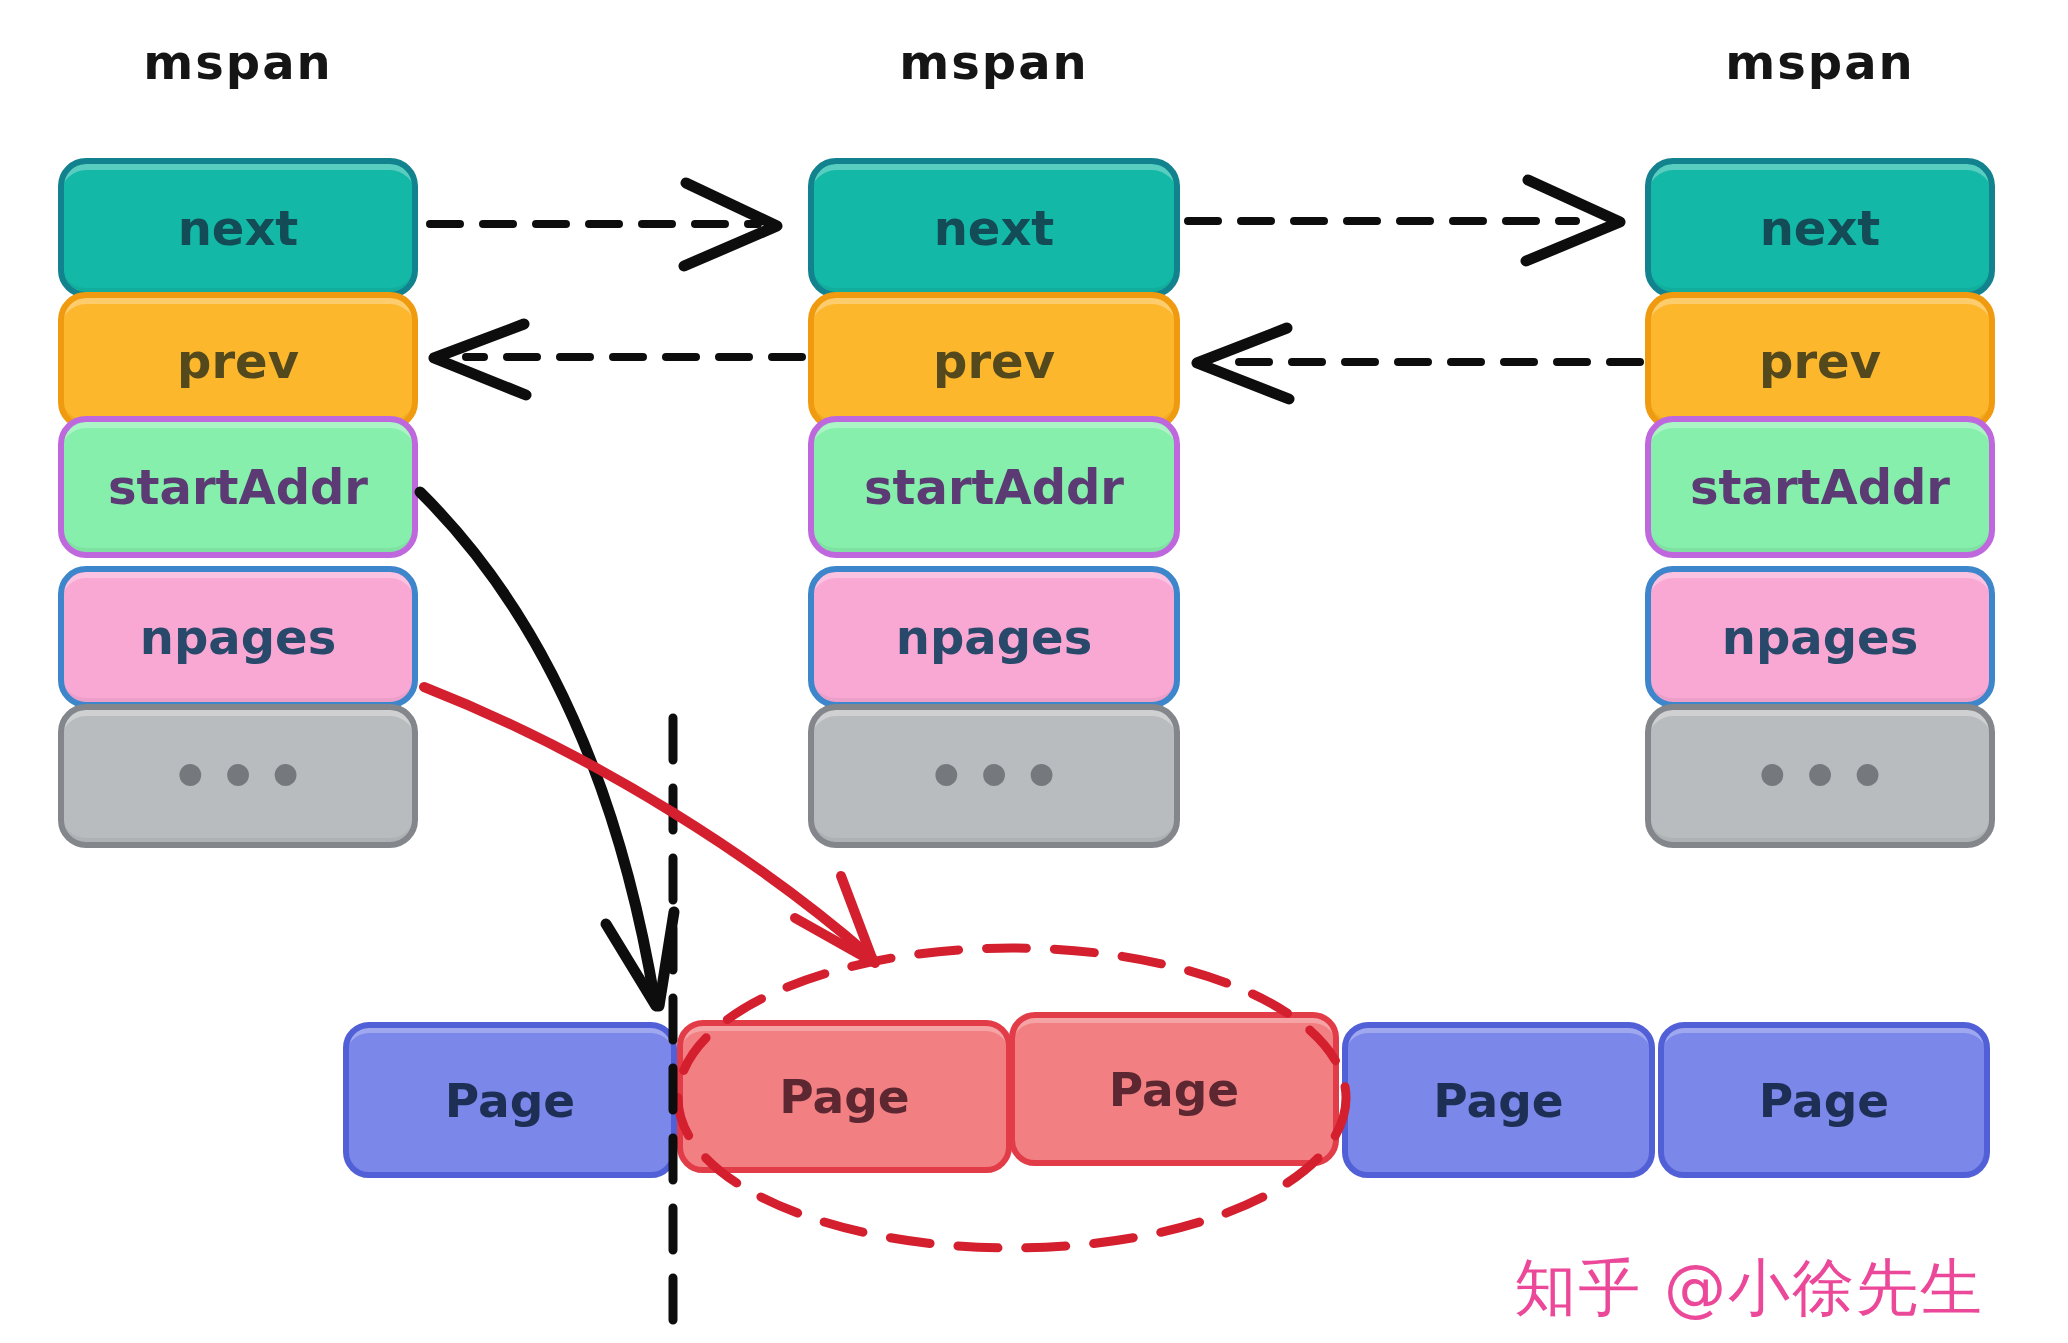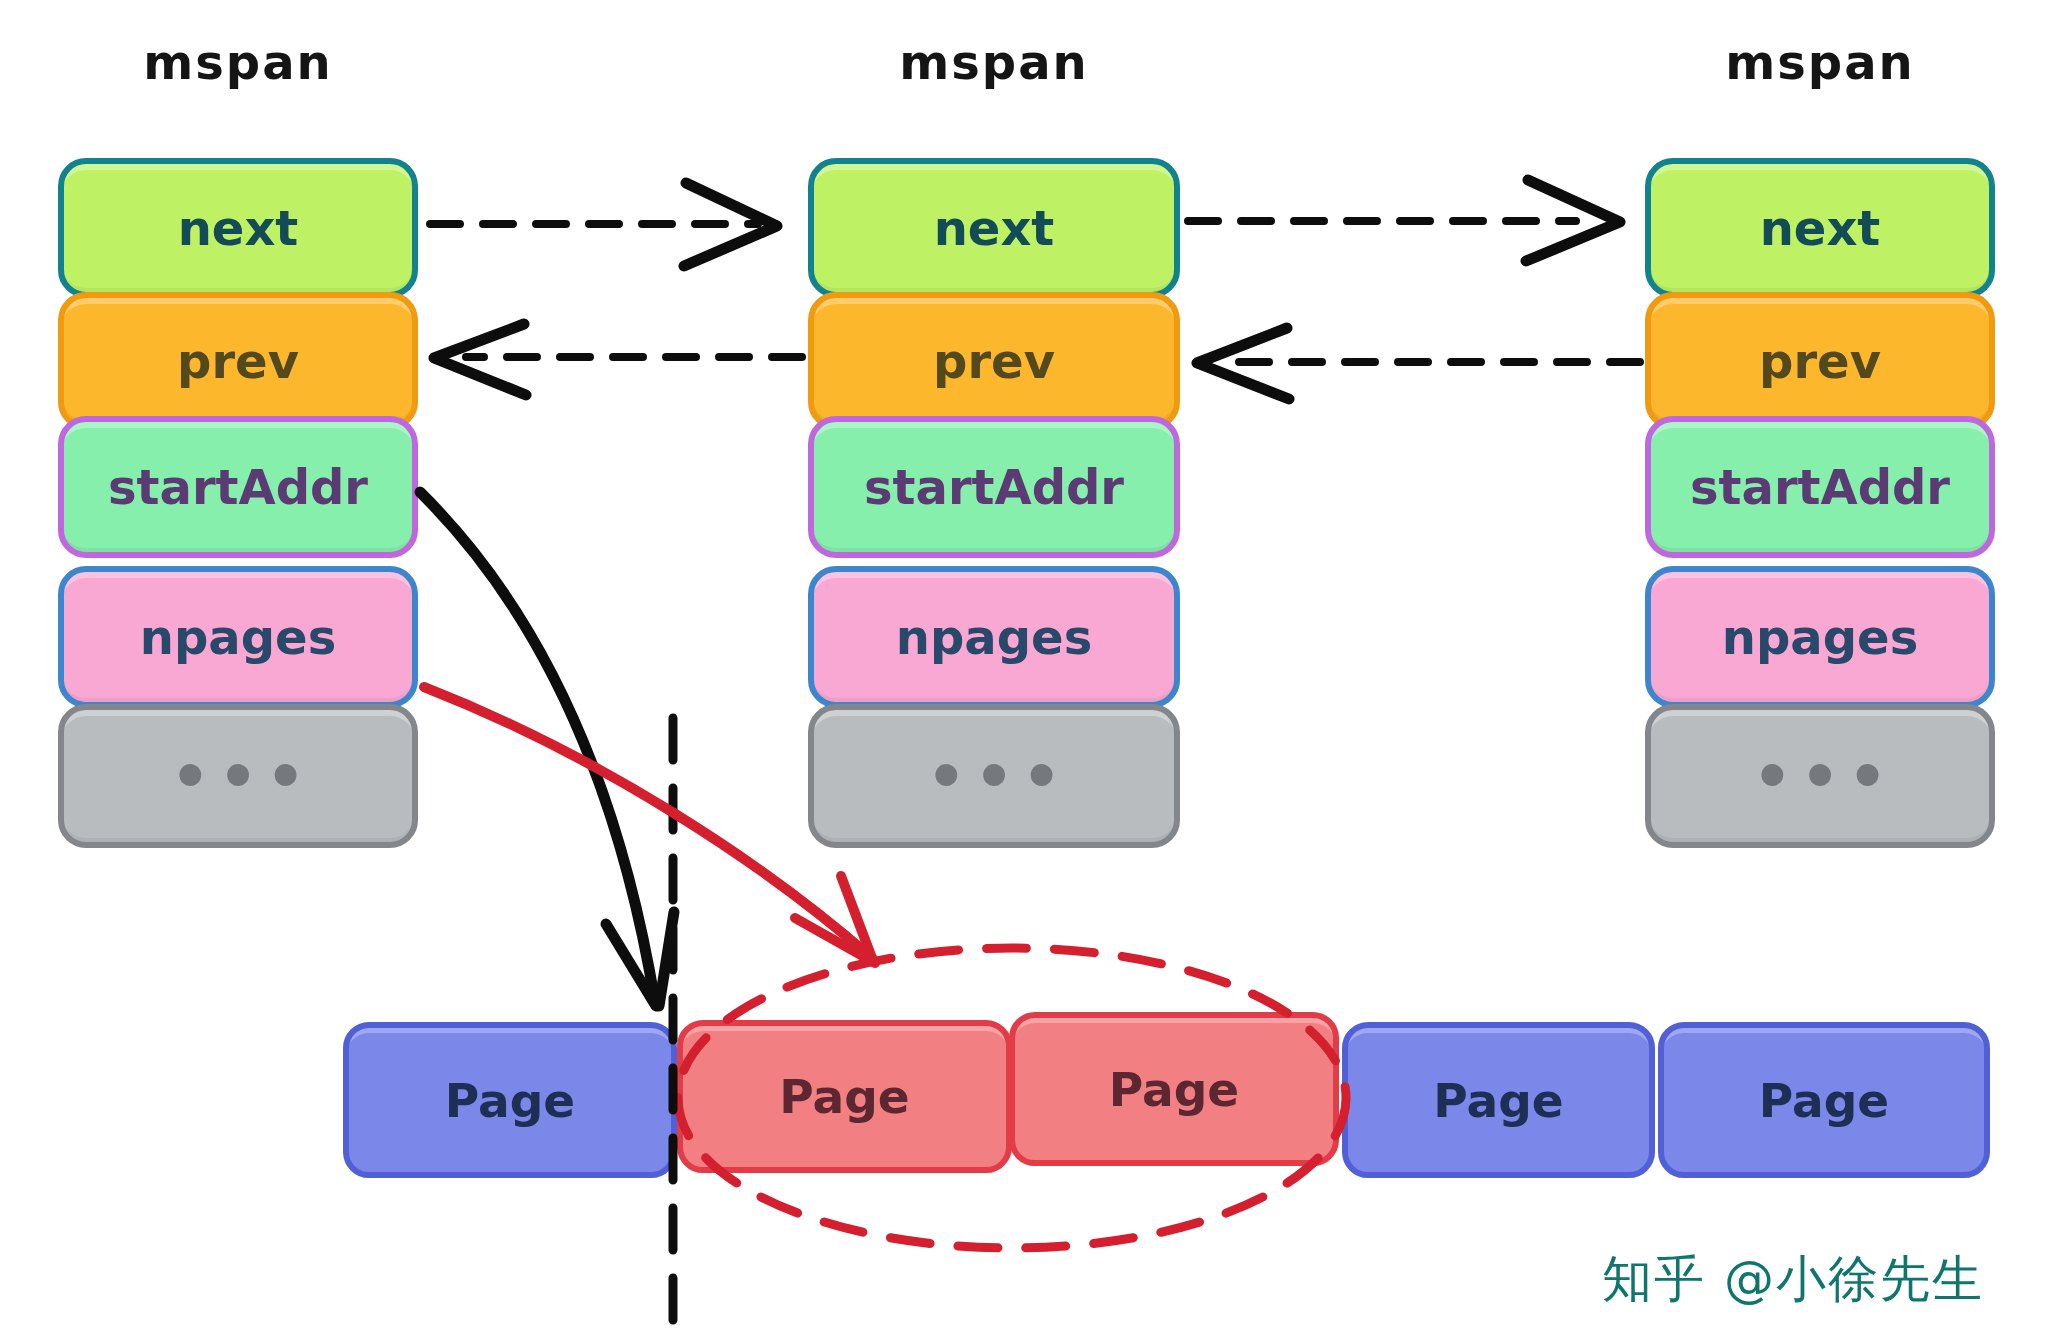--- a/index.html
+++ b/index.html
@@ -22,21 +22,21 @@
     letter-spacing:2px;
   }
   .field{
     position:absolute;left:0;right:0;
     border-radius:28px;
     border:6px solid;
     display:flex;align-items:center;justify-content:center;
     font-size:48px;font-weight:bold;
     box-shadow:inset 0 9px 0 -3px rgba(255,255,255,.30), inset 0 -7px 0 -3px rgba(0,0,0,.05);
   }
-  .f-next   {top:158px;height:128px;background:#bef264;border-color:#13828f;color:#134b57;}
+  .f-next   {top:158px;height:128px;background:#14b8a6;border-color:#13828f;color:#134b57;}
   .f-prev   {top:292px;height:126px;background:#fcb72d;border-color:#f09a10;color:#54491d;text-align:center;}
   .f-start  {top:416px;height:130px;background:#86efac;border-color:#bf68de;color:#5c3a74;}
   .f-npages {top:566px;height:130px;background:#f9a8d4;border-color:#3d86cb;color:#29496a;}
   .f-dots   {top:704px;height:132px;background:#b9bcbe;border-color:#83868a;color:#75797d;
              font-size:62px;letter-spacing:8px;padding-left:8px;}
   
   .page{
     position:absolute;
     border-radius:26px;border:6px solid;
     display:flex;align-items:center;justify-content:center;
@@ -51,21 +51,21 @@
   .pg-4{left:1342px;top:1022px;width:301px;height:144px;}
   .pg-5{left:1658px;top:1022px;width:320px;height:144px;}
   
   .overlay{
     position:absolute;left:0;top:0;width:2068px;height:1343px;
     pointer-events:none;z-index:5;
   }
   
   .watermark{
     position:absolute;top:1246px;right:84px;
-    font-size:50px;color:#0f766e;letter-spacing:2px;
+    font-size:62px;color:#ec4899;letter-spacing:2px;
     white-space:nowrap;
     margin-left:21px;
   }
 </style>
 </head>
 <body>
 
 <div class="canvas">
 
   <div class="col col-1">

